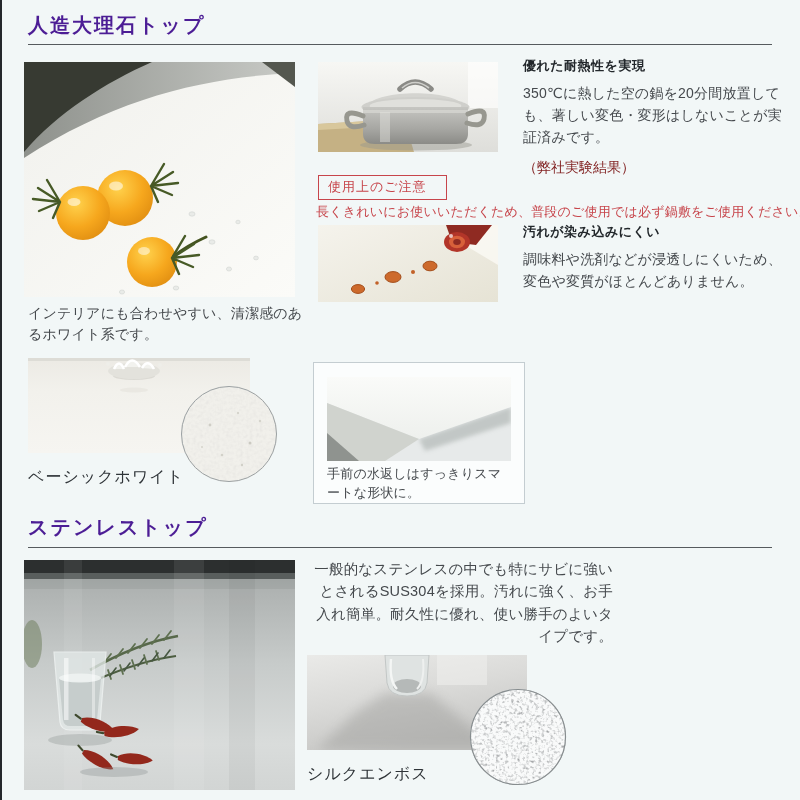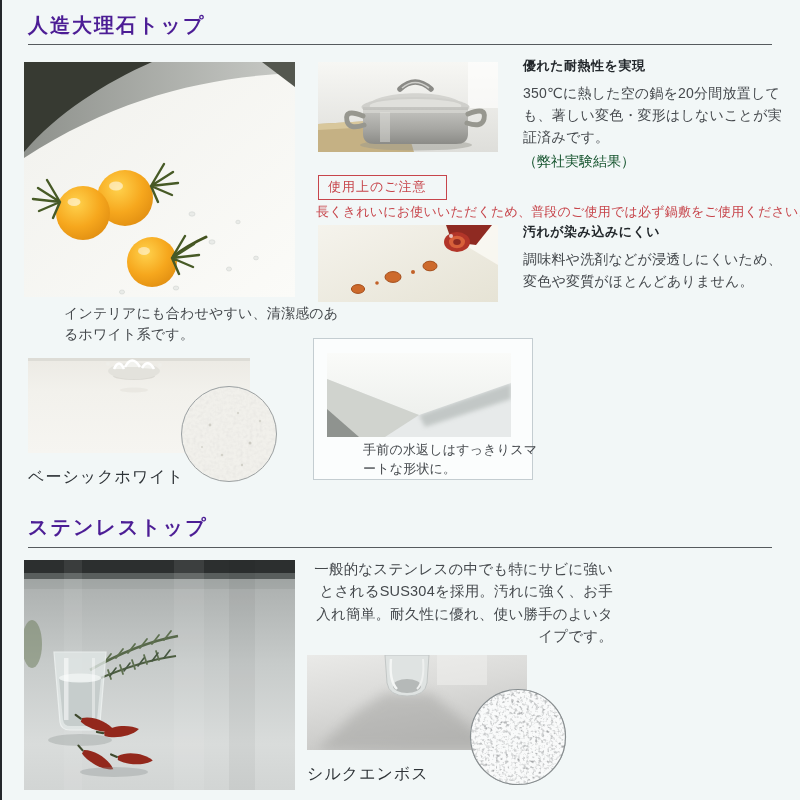--- a/index.html
+++ b/index.html
@@ -14,22 +14,22 @@
   .abs{position:absolute;}
   .edge-line{left:0;top:0;width:2px;height:800px;background:#24282b;}
   .sec-title{
     font-size:20px;font-weight:bold;color:#4c1d95;letter-spacing:2px;line-height:1.3;
   }
   .title-rule{height:1px;background:#565b5e;}
   .photo{overflow:hidden;background:#eceeec;}
   .photo svg{display:block;}
   .h2{font-size:13px;font-weight:bold;color:#22272b;margin:0 0 7px 0;letter-spacing:0.5px;}
   .body-text{font-size:14px;line-height:1.58;color:#45494d;letter-spacing:0.2px;}
-  .note-text{font-size:14px;line-height:1.6;color:#14532d;margin-top:2px;}
-  .caption{font-size:14px;line-height:1.5;color:#45494d;letter-spacing:0.2px;margin-left:36px;}
+  .note-text{font-size:14px;line-height:1.6;color:#7f1d1d;margin-top:8px;}
+  .caption{font-size:14px;line-height:1.5;color:#45494d;letter-spacing:0.2px;}
   .swatch-caption{font-size:16px;color:#2f3438;letter-spacing:1px;}
   .caution-label{
     display:inline-block;border:1px solid var(--accent-red);color:var(--accent-red);
     font-size:13px;padding:2px 19px 3px 9px;letter-spacing:1px;background:transparent;
   }
   .caution-text{font-size:13px;color:var(--accent-red);letter-spacing:0.2px;white-space:nowrap;}
   .detail-box{
     border:1px solid #c4cdd1;background:#fbfdfd;
   }
   .zoom-circle{
@@ -207,21 +207,21 @@
       <circle cx="22" cy="62" r="1.1" fill="#d6d5cd"></circle>
         <circle cx="62" cy="80" r="1.2" fill="#d0cfc7"></circle>
       <circle cx="80" cy="36" r="1.2" fill="#d4d3cb"></circle>
     </g>
     <circle cx="49" cy="49" r="47.5" fill="none" stroke="#9ba1a3" stroke-width="1"></circle>
   </svg>
 </div>
 
 <div class="abs swatch-caption" style="left:28px;top:467px;">ベーシックホワイト</div>
 
-<div class="abs detail-box" style="left:313px;top:338px;width:210px;height:140px;padding-left:8px;">
+<div class="abs detail-box" style="left:313px;top:362px;width:210px;height:140px;">
   <div class="abs photo" style="left:13px;top:14px;width:184px;height:84px;">
     <svg width="184" height="84" viewBox="0 0 184 84">
       <defs>
         <linearGradient id="face" x1="0" y1="0" x2="0" y2="1">
           <stop offset="0" stop-color="#fafbf9"></stop>
             <stop offset="1" stop-color="#eef0ed"></stop>
         </linearGradient>
         <filter id="soft" x="-20%" y="-20%" width="140%" height="140%">
           <feGaussianBlur stdDeviation="2"></feGaussianBlur>
         </filter>

